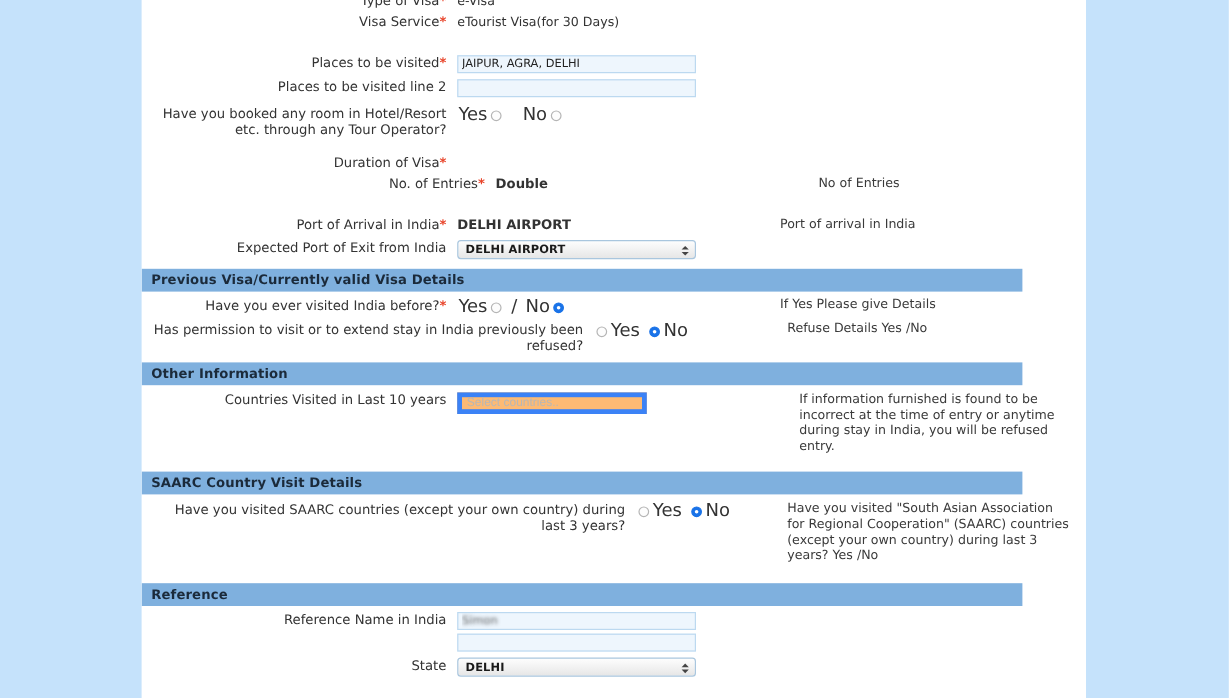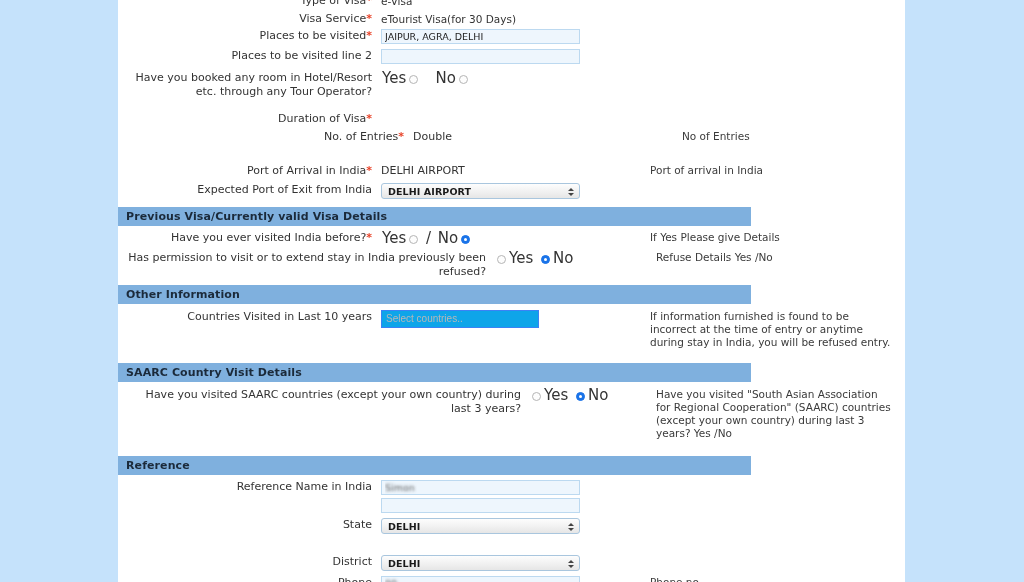--- a/index.html
+++ b/index.html
@@ -64,29 +64,29 @@
     font-weight: bold;
     font-size: 11px;
   }
   .val {
     flex: 1 1 auto;
     font-size: 10.5px;
     line-height: 14px;
     color: #333333;
     padding-left: 1px;
   }
-  .val.bold { font-weight: normal; font-size: 11px; }
+  .val.bold { font-weight: bold; font-size: 11px; }
 
   .section {
     background: #7fb0de;
     color: #1b2a3a;
     font-weight: bold;
     font-size: 11px;
     padding: 3px 0 3px 8px;
-    width: 633px;
+    width: 734px;
     box-sizing: border-box;
     letter-spacing: 0.1px;
   }
   .textinput {
     width: 199px;
     height: 15px;
     line-height: 15px;
     box-sizing: border-box;
     border: 1px solid #bcd9f0;
     background: #eef6fd;
@@ -99,22 +99,22 @@
   }
   .textinput.blurred {
     color: transparent;
     text-shadow: 0 0 3px rgba(60,60,60,0.85);
   }
   .whiteinput {
     width: 158px;
     height: 18px;
     line-height: 18px;
     box-sizing: border-box;
-    border: 1px solid #3b82f6;
-    background: #0ea5e9;
+    border: 4px solid #3b82f6;
+    background: #fdba74;
     font-size: 10px;
     color: #333;
     padding: 0 4px;
     outline: none;
     display: block;
   }
   .whiteinput::placeholder { color: #b7b7b7; }
   .selectbox {
     position: relative;
     width: 199px;
@@ -193,21 +193,21 @@
     </div>
 
     <div class="row" style="margin-top:4px;">
       <div class="formcol">
         <div class="lbl"><span>Visa Service</span><span class="req">*</span></div>
         <div class="val">eTourist Visa(for 30 Days)</div>
       </div>
       <div class="hintcol"></div>
     </div>
 
-    <div class="row" style="margin-top:3px;align-items:center;">
+    <div class="row" style="margin-top:20px;align-items:center;">
       <div class="formcol">
         <div class="lbl"><span>Places to be visited</span><span class="req">*</span></div>
         <div class="val">
           <input class="textinput" type="text" value="JAIPUR, AGRA, DELHI" style="">
         </div>
       </div>
       <div class="hintcol"></div>
     </div>
 
     <div class="row" style="margin-top:5px;">
@@ -294,21 +294,21 @@
           <span class="radio checked"></span><span class="t">No</span>
         </div>
       </div>
       <div class="hintcol">Refuse Details Yes /No</div>
     </div>
 
     <div style="height:6px;"></div>
 
     <div class="section">Other Information</div>
 
-    <div class="row" style="margin-top:6px;">
+    <div class="row" style="margin-top:6px;gap:16px;">
       <div class="formcol">
         <div class="lbl">Countries Visited in Last 10 years</div>
         <div class="val">
           <input class="whiteinput" type="text" placeholder="Select countries.." style="">
         </div>
       </div>
       <div class="hintcol">If information furnished is found to be incorrect at the time of entry or anytime during stay in India, you will be refused entry.</div>
     </div>
 
     <div style="height:14px;"></div>

